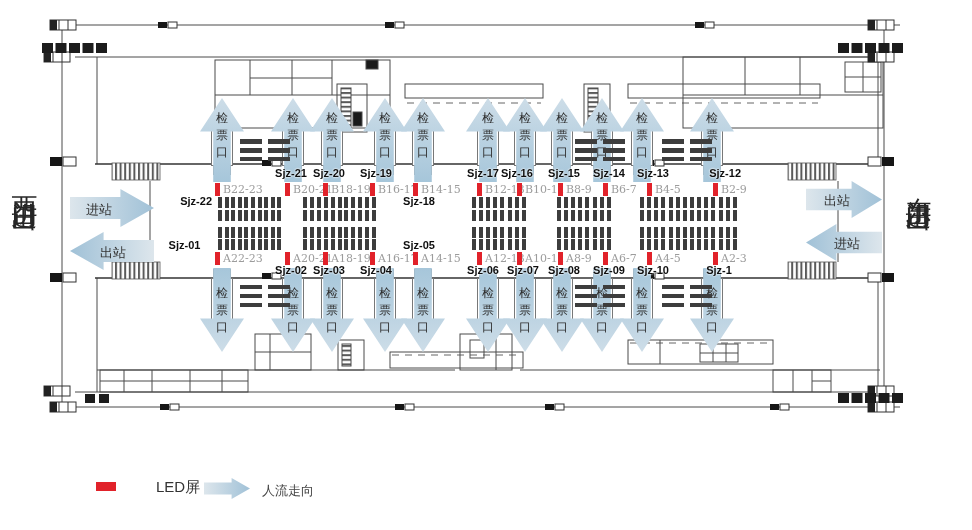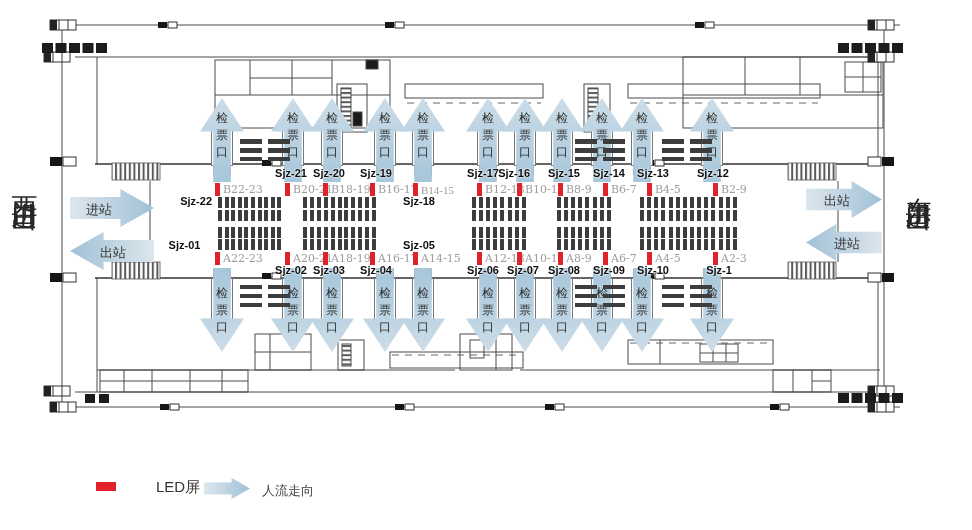--- a/index.html
+++ b/index.html
@@ -333,40 +333,40 @@
       <div class="abs" style="left: 285px; top: 183px; width: 5px; height: 13px; background: rgb(225, 34, 42);"></div>
       <div class="abs plat-label" style="left: 293px; top: 184px;">B20-21</div>
       <div class="abs sjz-label" style="left: 269px; top: 168px; width: 44px; text-align: center;">Sjz-21</div>
       <div class="abs" style="left: 323px; top: 183px; width: 5px; height: 13px; background: rgb(225, 34, 42);"></div>
       <div class="abs plat-label" style="left: 331px; top: 184px;">B18-19</div>
       <div class="abs sjz-label" style="left: 307px; top: 168px; width: 44px; text-align: center;">Sjz-20</div>
       <div class="abs" style="left: 370px; top: 183px; width: 5px; height: 13px; background: rgb(225, 34, 42);"></div>
       <div class="abs plat-label" style="left: 378px; top: 184px;">B16-17</div>
       <div class="abs sjz-label" style="left: 354px; top: 168px; width: 44px; text-align: center;">Sjz-19</div>
       <div class="abs" style="left: 413px; top: 183px; width: 5px; height: 13px; background: rgb(225, 34, 42);"></div>
-      <div class="abs plat-label" style="left: 421px; top: 184px; font-family: Liberation Serif, serif;">B14-15</div>
+      <div class="abs plat-label" style="left: 421px; top: 184px;">B14-15</div>
       <div class="abs sjz-label" style="left: 397px; top: 196px; width: 44px; text-align: center;">Sjz-18</div>
       <div class="abs" style="left: 477px; top: 183px; width: 5px; height: 13px; background: rgb(225, 34, 42);"></div>
       <div class="abs plat-label" style="left: 485px; top: 184px;">B12-13</div>
       <div class="abs sjz-label" style="left: 461px; top: 168px; width: 44px; text-align: center;">Sjz-17</div>
       <div class="abs" style="left: 517px; top: 183px; width: 5px; height: 13px; background: rgb(225, 34, 42);"></div>
       <div class="abs plat-label" style="left: 525px; top: 184px;">B10-11</div>
-      <div class="abs sjz-label" style="left: 486px; top: 168px; width: 44px; text-align: right;">Sjz-16</div>
+      <div class="abs sjz-label" style="left: 501px; top: 168px; width: 44px; text-align: left;">Sjz-16</div>
       <div class="abs" style="left: 558px; top: 183px; width: 5px; height: 13px; background: rgb(225, 34, 42);"></div>
       <div class="abs plat-label" style="left: 566px; top: 184px;">B8-9</div>
       <div class="abs sjz-label" style="left: 542px; top: 168px; width: 44px; text-align: center;">Sjz-15</div>
       <div class="abs" style="left: 603px; top: 183px; width: 5px; height: 13px; background: rgb(225, 34, 42);"></div>
       <div class="abs plat-label" style="left: 611px; top: 184px;">B6-7</div>
       <div class="abs sjz-label" style="left: 587px; top: 168px; width: 44px; text-align: center;">Sjz-14</div>
       <div class="abs" style="left: 647px; top: 183px; width: 5px; height: 13px; background: rgb(225, 34, 42);"></div>
       <div class="abs plat-label" style="left: 655px; top: 184px;">B4-5</div>
       <div class="abs sjz-label" style="left: 631px; top: 168px; width: 44px; text-align: center;">Sjz-13</div>
       <div class="abs" style="left: 713px; top: 183px; width: 5px; height: 13px; background: rgb(225, 34, 42);"></div>
       <div class="abs plat-label" style="left: 721px; top: 184px;">B2-9</div>
-      <div class="abs sjz-label" style="left: 697px; top: 168px; width: 44px; text-align: left;">Sjz-12</div>
+      <div class="abs sjz-label" style="left: 697px; top: 168px; width: 44px; text-align: right;">Sjz-12</div>
       <div class="abs" style="left: 215px; top: 252px; width: 5px; height: 13px; background: rgb(225, 34, 42);"></div>
       <div class="abs plat-label" style="left: 223px; top: 253px;">A22-23</div>
       <div class="abs sjz-label" style="left: 157px; top: 240px; width: 55px; text-align: center;">Sjz-01</div>
       <div class="abs" style="left: 285px; top: 252px; width: 5px; height: 13px; background: rgb(225, 34, 42);"></div>
       <div class="abs plat-label" style="left: 293px; top: 253px;">A20-21</div>
       <div class="abs sjz-label" style="left: 269px; top: 265px; width: 44px; text-align: center;">Sjz-02</div>
       <div class="abs" style="left: 323px; top: 252px; width: 5px; height: 13px; background: rgb(225, 34, 42);"></div>
       <div class="abs plat-label" style="left: 331px; top: 253px;">A18-19</div>
       <div class="abs sjz-label" style="left: 307px; top: 265px; width: 44px; text-align: center;">Sjz-03</div>
       <div class="abs" style="left: 370px; top: 252px; width: 5px; height: 13px; background: rgb(225, 34, 42);"></div>

